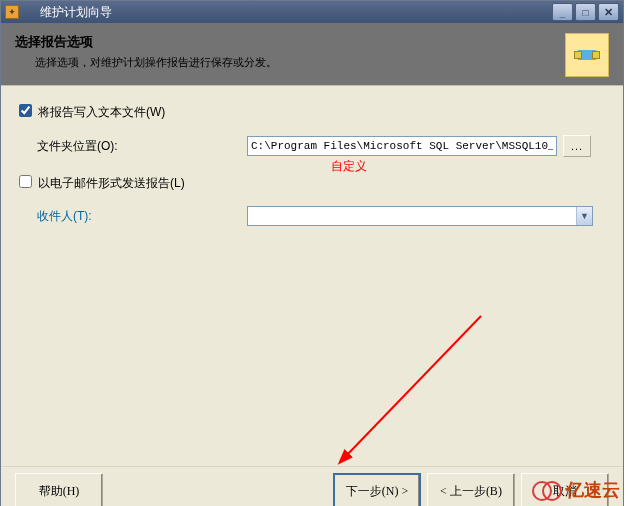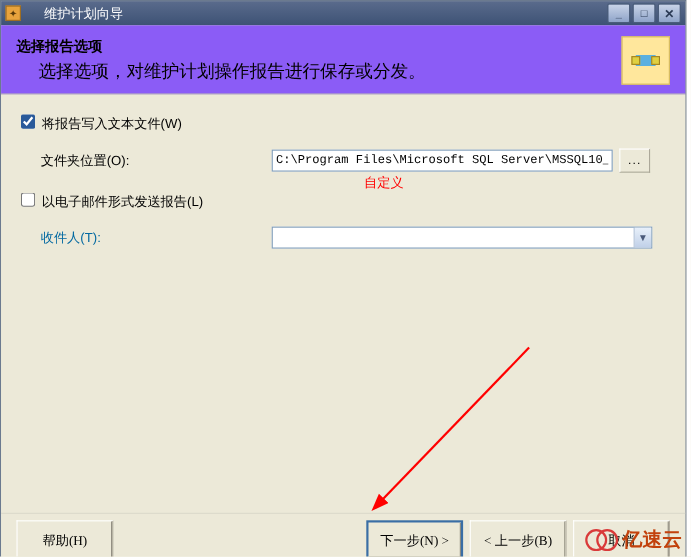--- a/index.html
+++ b/index.html
@@ -49,29 +49,29 @@
       align-items: center;
       justify-content: center;
       font-family: Tahoma, sans-serif;
       font-size: 10px;
       font-weight: bold;
       color: #2a3a55;
       cursor: pointer;
     }
     .tbtn.close { font-size: 11px; }
     .header-band {
-      background: #8b5cf6;
+      background: #737373;
       padding: 10px 14px 8px 14px;
       display: flex;
       align-items: flex-start;
       border-bottom: 1px solid #c0c0b0;
     }
     .header-texts { flex: 1; }
     .header-title { font-size: 13px; font-weight: bold; color: #000; margin-bottom: 4px; }
-    .header-sub { font-size: 16px; color: #000; padding-left: 20px; }
+    .header-sub { font-size: 11px; color: #000; padding-left: 20px; }
     .header-icon {
       width: 44px; height: 44px;
       background: #ffe79c;
       border: 1px solid #d4b85a;
       display: flex;
       align-items: center;
       justify-content: center;
       position: relative;
     }
     .header-icon-inner {

